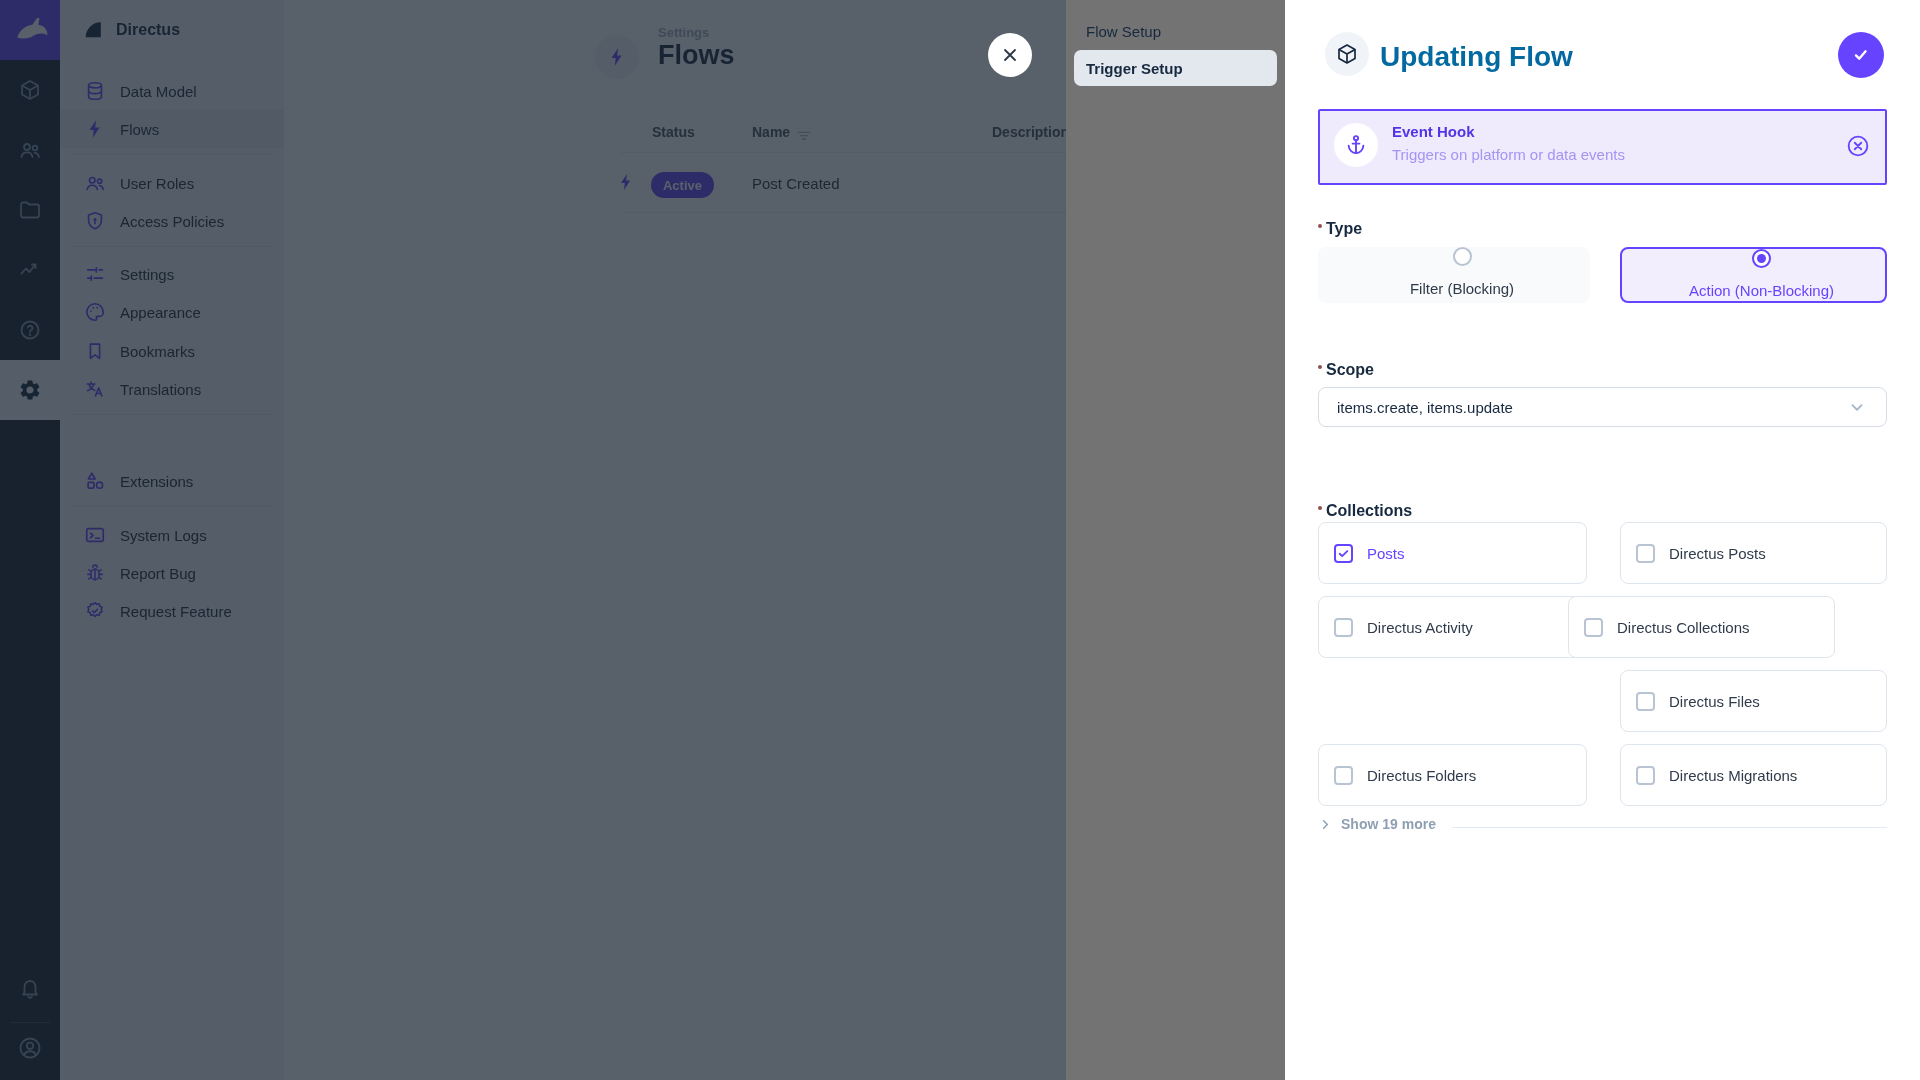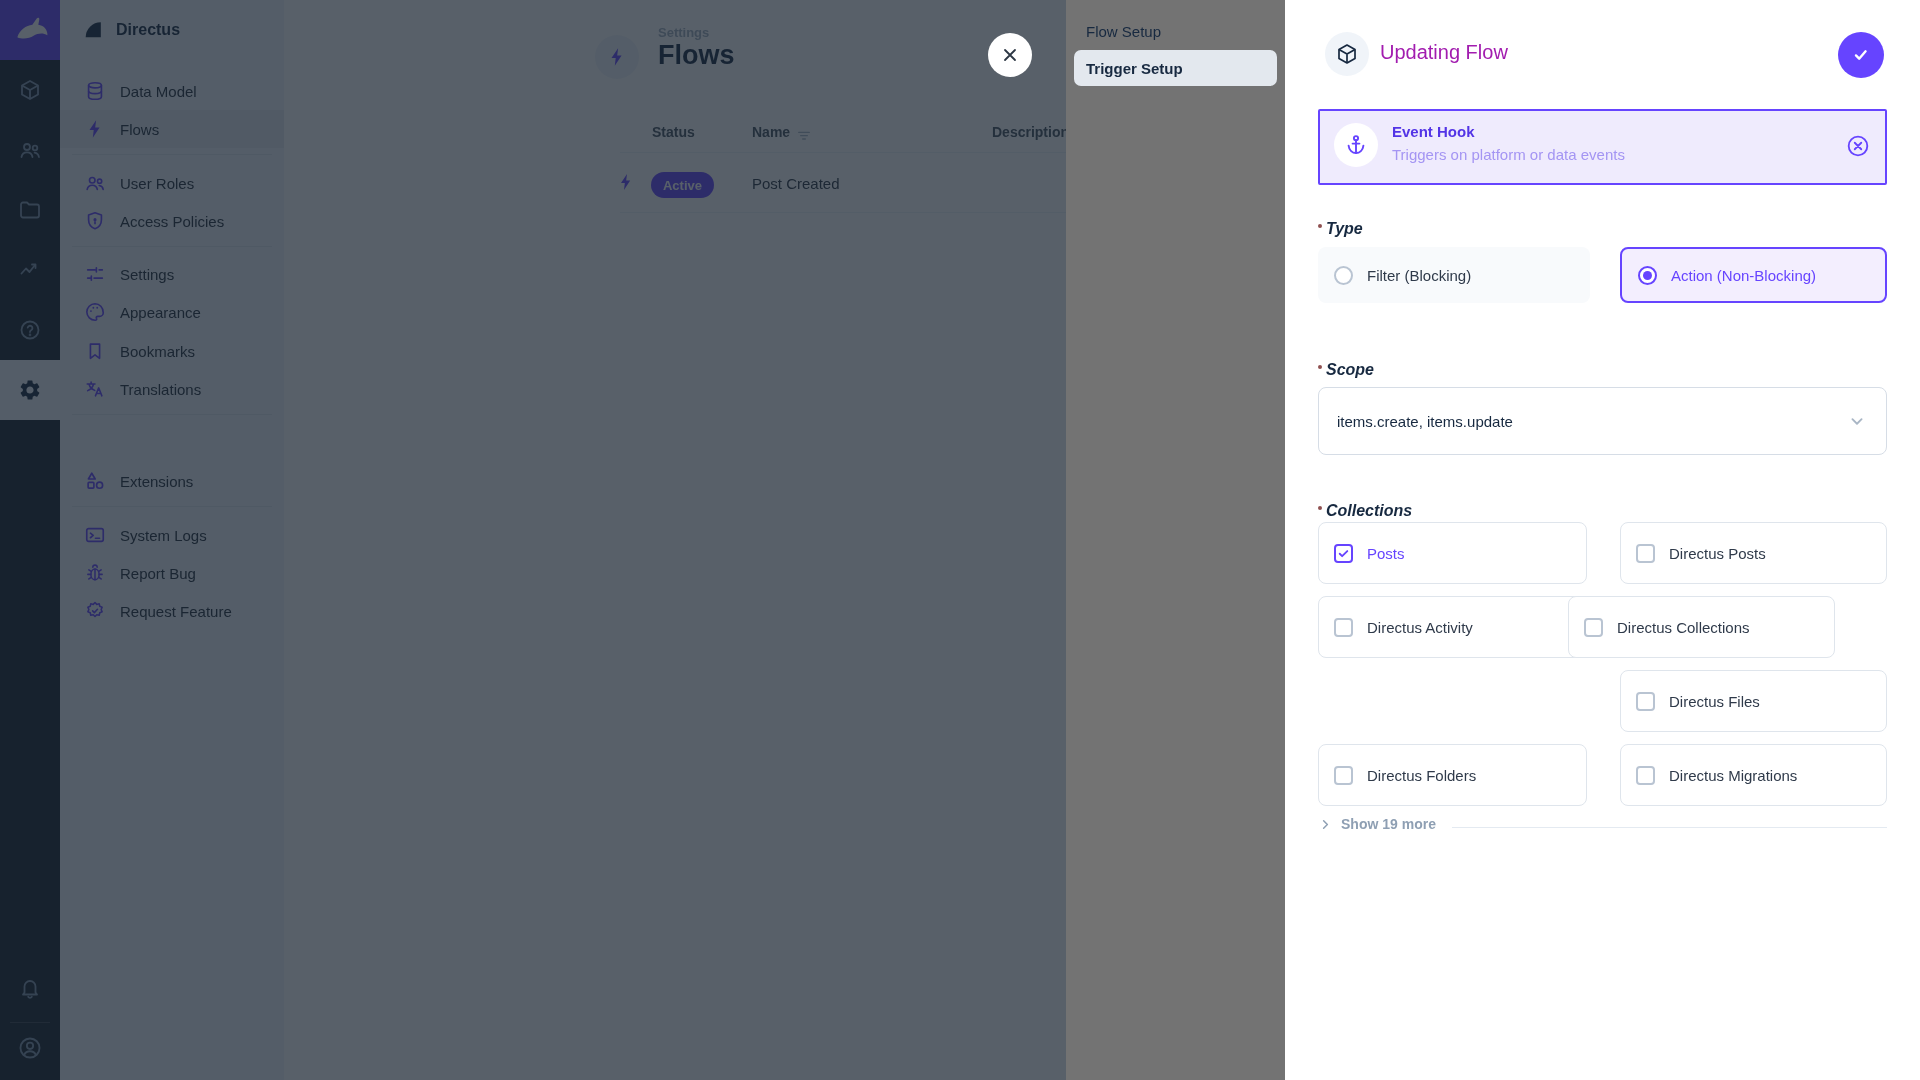--- a/index.html
+++ b/index.html
@@ -48,46 +48,46 @@
                border:none; display:flex; align-items:center; justify-content:center; color:#2c3744; z-index:20; cursor:pointer; }
   .drawer-nav { position:absolute; left:1066px; top:0; width:219px; height:1080px; background:#737373; z-index:15; }
   .dnav-item { position:absolute; left:8px; width:203px; height:36px; display:flex; align-items:center;
                padding-left:12px; font-size:15px; font-weight:500; color:#172940; border-radius:7px; }
   .dnav-item.active { background:#e3e8ee; font-weight:600; }
   .drawer-content { position:absolute; left:1285px; top:0; width:635px; height:1080px; background:#fff; z-index:15; }
 
   
   .dc-iconcircle { position:absolute; left:1325px; top:32px; width:44px; height:44px; border-radius:50%;
                    background:#f0f4f9; display:flex; align-items:center; justify-content:center; color:#172940; z-index:16; }
-  .dc-title { position:absolute; left:1380px; top:41px; font-size:20px; font-weight:400; color:#a21caf; z-index:16; }
+  .dc-title { position:absolute; left:1380px; top:41px; font-size:28px; font-weight:700; color:#0369a1; z-index:16; }
   .save-btn { position:absolute; left:1838px; top:32px; width:46px; height:46px; border-radius:50%; background:#6644ff;
               border:none; display:flex; align-items:center; justify-content:center; color:#fff; z-index:16; cursor:pointer; }
 
   
   .banner { position:absolute; left:1318px; top:109px; width:569px; height:76px; background:#efebfd;
             border:2px solid #6644ff; border-radius:2px; z-index:16; }
   .banner-circle { position:absolute; left:14px; top:12px; width:44px; height:44px; border-radius:50%;
                    background:#fff; display:flex; align-items:center; justify-content:center; color:#6644ff; }
   .banner-title { position:absolute; left:72px; top:12px; font-size:15px; font-weight:600; color:#5334e6; }
   .banner-sub { position:absolute; left:72px; top:35px; font-size:15px; color:#a495f3; }
   .banner-x { position:absolute; right:14px; top:22px; color:#6644ff; }
 
   
-  .fld-label { position:absolute; font-size:16px; font-weight:700; color:#172940; z-index:16;font-style:italic; }
+  .fld-label { position:absolute; font-size:16px; font-weight:700; color:#172940; z-index:16; }
   .req-dot { display:inline-block; width:4px; height:4px; border-radius:50%; background:#8f5151;
              vertical-align:6px; margin-right:4px; margin-left:-8px; }
   .opt-card { position:absolute; height:56px; border-radius:8px; display:flex; align-items:center;
-              gap:14px; padding-left:16px; font-size:15px; z-index:16; }
+              gap:14px; padding-left:16px; font-size:15px; z-index:16;flex-direction:column; }
   .opt-card.plain { background:#f8fafc; color:#2f3a4a; }
   .opt-card.selected { background:#f3eefe; border:2px solid #6644ff; color:#6644ff; }
   .radio { width:19px; height:19px; border-radius:50%; border:2px solid #b9c4d2; background:#fff; flex:0 0 auto;
            display:flex; align-items:center; justify-content:center; }
   .radio.on { border-color:#6644ff; }
   .radio.on::after { content:""; width:9px; height:9px; border-radius:50%; background:#6644ff; }
-  .select { position:absolute; left:1318px; top:387px; width:569px; height:68px; border:1px solid #d6dde6;
+  .select { position:absolute; left:1318px; top:387px; width:569px; height:40px; border:1px solid #d6dde6;
             border-radius:8px; display:flex; align-items:center; padding:0 18px; font-size:15px; color:#172940; z-index:16; }
   .select .chev { margin-left:auto; color:#a9b6c5; }
   .chk-card { position:absolute; width:269px; height:62px; background:#fff; border:1px solid #dfe5ec; border-radius:8px;
               display:flex; align-items:center; gap:14px; padding-left:15px; font-size:15px; color:#2f3a4a; z-index:16; }
   .chk-card.checked { color:#6644ff; }
   .cbox { width:19px; height:19px; border-radius:4px; border:2px solid #b9c4d2; background:#fff; flex:0 0 auto;
           display:flex; align-items:center; justify-content:center; color:#6644ff; }
   .cbox.on { border-color:#6644ff; }
   .show-more { position:absolute; left:1318px; top:816px; display:flex; align-items:center; gap:8px;
                font-size:14px; font-weight:600; color:#8e9fb3; z-index:16; }

